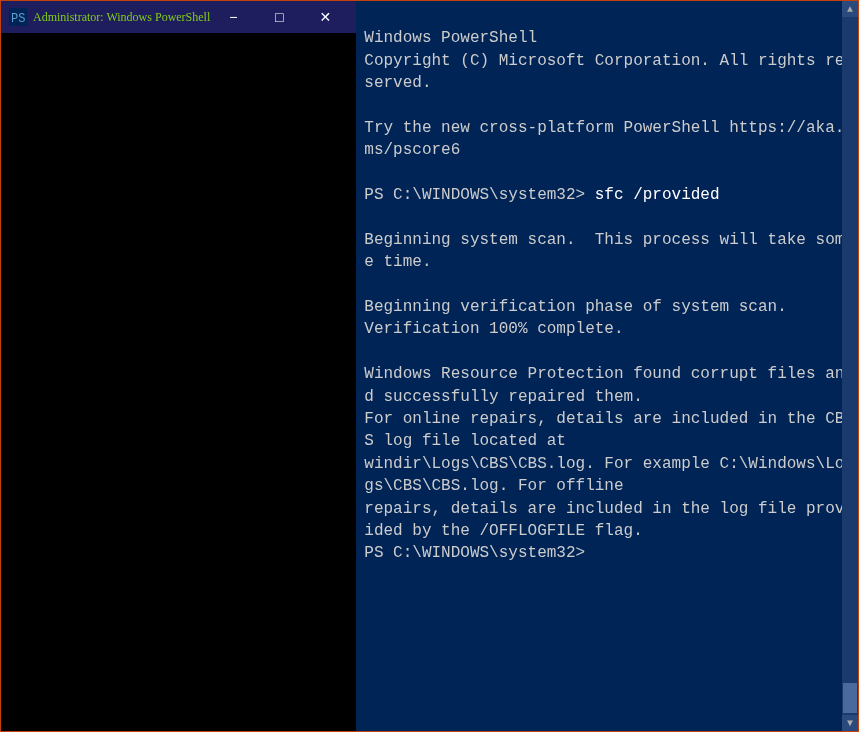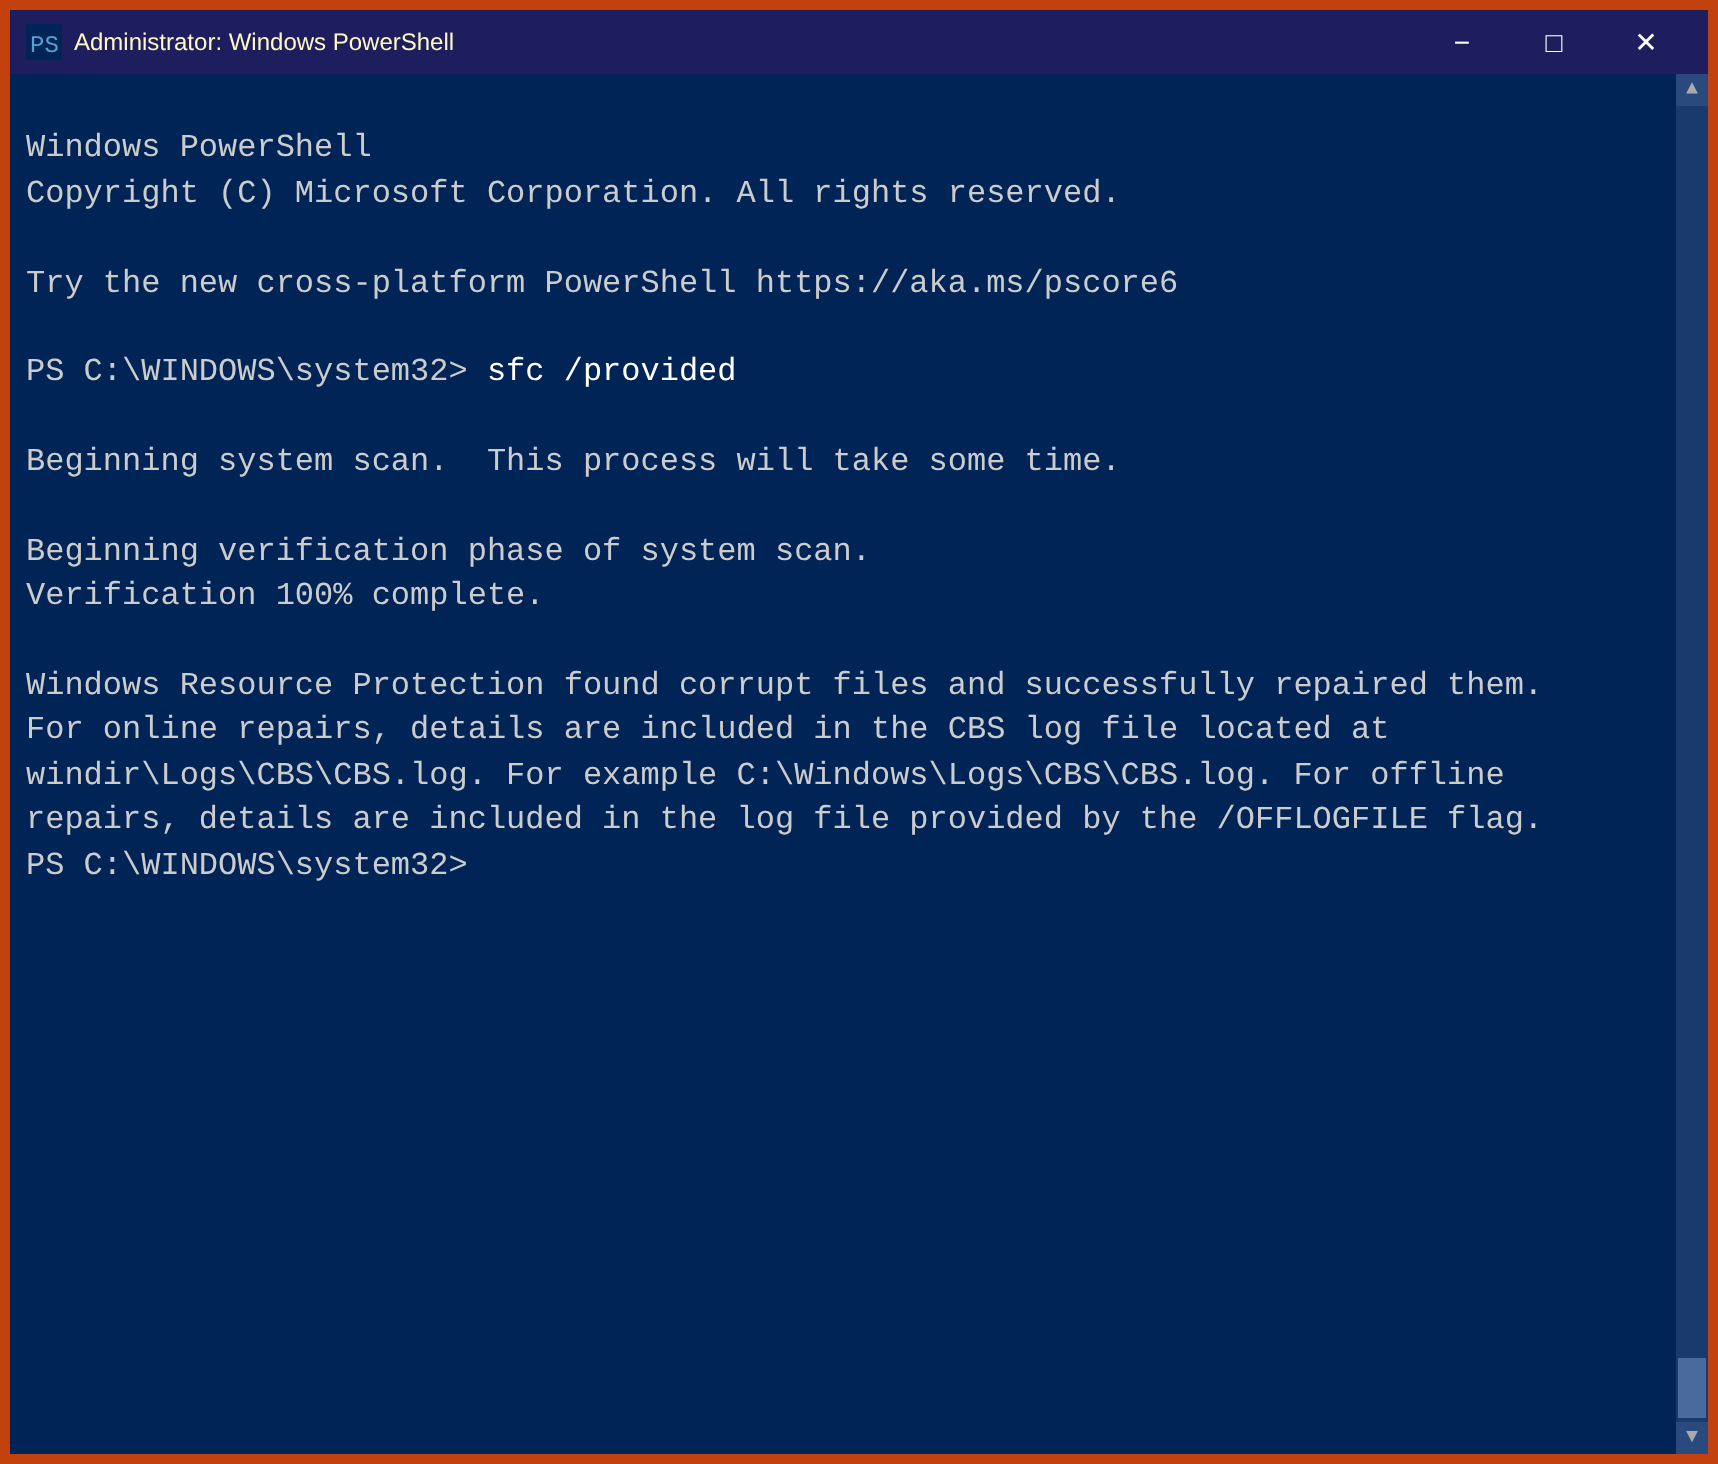--- a/index.html
+++ b/index.html
@@ -13,22 +13,22 @@
       height: 732px;
       overflow: hidden;
       font-family: 'Courier New', Courier, monospace;
       background: #000;
     }
 
     .window {
       width: 859px;
       height: 732px;
       display: flex;
-      flex-direction: column;
-      border: 5px solid #c2410c;
+      flex-direction: row;
+      border: 1px solid #c2410c;
       justify-content: space-between;
     }
 
     .titlebar {
       height: 32px;
       background: #1e1e5e;
       display: flex;
       align-items: center;
       padding: 0 8px;
       flex-shrink: 0;
@@ -36,23 +36,23 @@
     }
 
     .titlebar-icon {
       width: 18px;
       height: 18px;
       margin-right: 6px;
       flex-shrink: 0;
     }
 
     .titlebar-title {
-      color: #fef9c3;
+      color: #84cc16;
       font-size: 12px;
-      font-family: Liberation Sans, sans-serif;
+      font-family: Liberation Serif, serif;
       flex: 1;
     }
 
     .titlebar-controls {
       display: flex;
       align-items: center;
       gap: 0;
     }
 
     .titlebar-btn {

